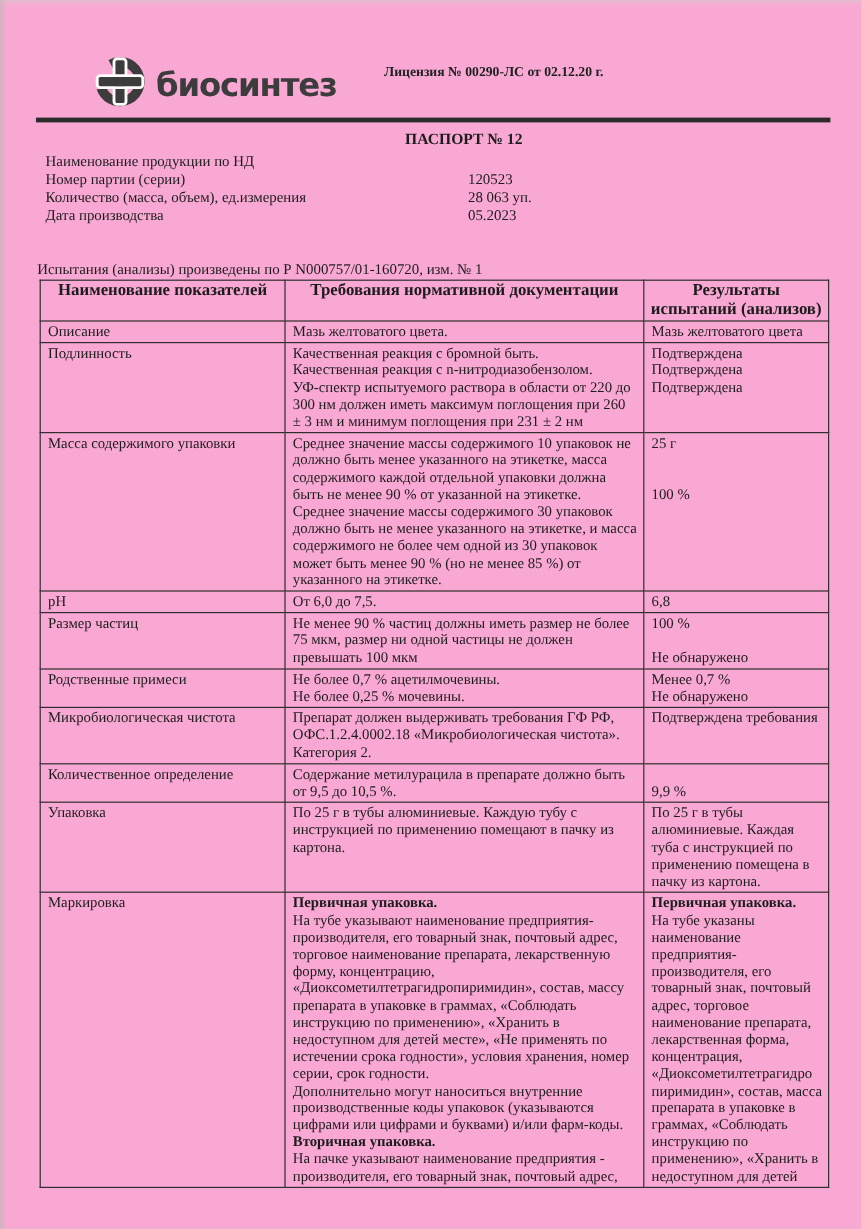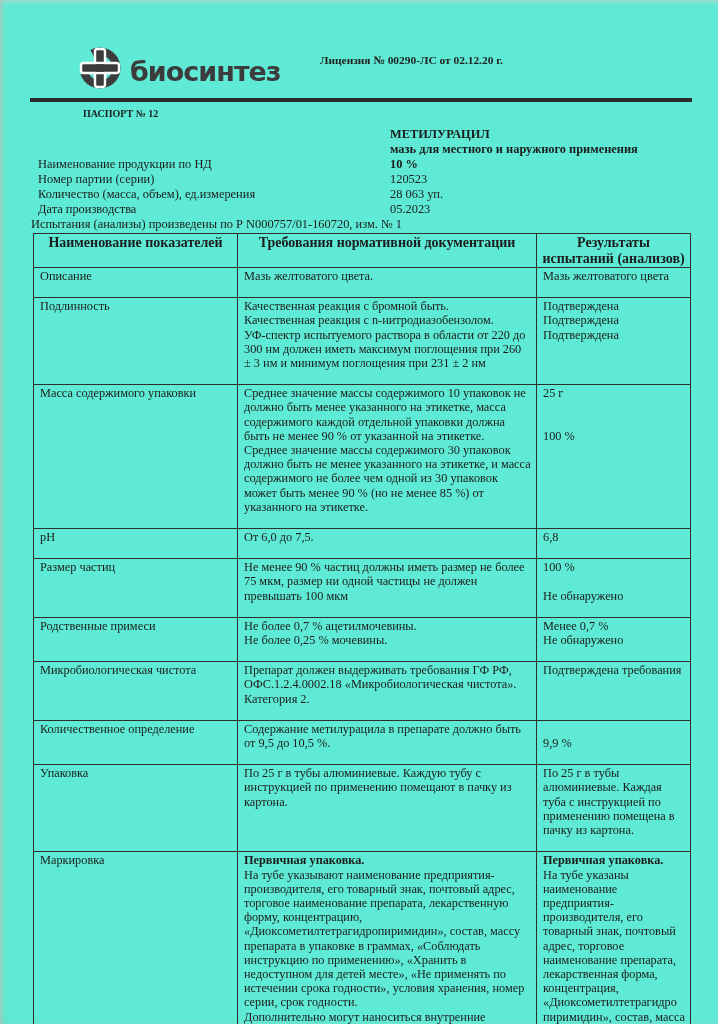--- a/index.html
+++ b/index.html
@@ -1,35 +1,35 @@
 <!DOCTYPE html>
 <html><head>
 <meta charset="utf-8">
 <style>
   html,body{margin:0;padding:0;}
   body{background:#e9e9e5;font-family:"Liberation Serif",serif;}
-  .page{position:relative;width:718px;height:1024px;background:#5eead4;color:#1c1c1c;overflow:hidden;
+  .page{position:relative;width:718px;height:1024px;background:#f9a8d4;color:#1c1c1c;overflow:hidden;
         box-shadow:inset 4px 0 6px -3px #b9b9b3, inset 0 4px 6px -4px #d6d6d0;}
   .logo{position:absolute;left:78px;top:46px;display:flex;align-items:center;gap:4px;}
   .logo-text{font-family:"DejaVu Sans",sans-serif;font-weight:bold;font-size:27px;color:#3c3c3c;
              letter-spacing:-1px;line-height:1;padding-top:2px;}
   .addr{position:absolute;left:320px;top:53px;font-weight:bold;font-size:11.4px;line-height:14.5px;color:#222;}
   .rule{position:absolute;left:30px;top:98px;width:662px;height:4px;background:#2c2c2c;}
   .title{position:absolute;top:108px;left:33px;width:657px;padding-left:50px;box-sizing:border-box;
-         text-align:left;font-weight:bold;font-size:10px;}
+         text-align:center;font-weight:bold;font-size:13px;}
   .info{position:absolute;top:127px;left:38px;width:654px;font-size:12.4px;line-height:15px;}
   .info-row{display:flex;align-items:flex-end;}
   .il{width:352px;flex:none;}
   .iv{flex:1;}
   .b{font-weight:bold;}
   .tests{position:absolute;top:217px;left:31px;font-size:12.4px;}
   table{position:absolute;top:233px;left:33px;width:657px;border-collapse:collapse;table-layout:fixed;}
   th,td{border:1.4px solid #2e2e2e;}
   th{font-weight:bold;text-align:center;font-size:14px;line-height:15.5px;padding:1px 4px;vertical-align:top;}
-  td{vertical-align:top;font-size:12.3px;line-height:14.2px;padding:1px 5px 14px 6px;overflow-wrap:break-word;}
+  td{vertical-align:top;font-size:12.3px;line-height:14.2px;padding:1px 5px 2px 6px;overflow-wrap:break-word;}
   td div{min-height:14.2px;}
 </style>
 </head>
 <body>
 
 <div class="page">
 
   <div class="logo">
     <span>
       <svg width="48" height="44" viewBox="0 0 48 44">
@@ -46,25 +46,20 @@
     <div>Лицензия № 00290-ЛС от 02.12.20 г.</div>
   </div>
 
   <div class="rule"></div>
 
   <div class="title">ПАСПОРТ № 12</div>
 
   <div class="info">
     <div class="info-row">
       <span class="il">Наименование продукции по НД</span>
-      <span class="iv b">
-        <div>МЕТИЛУРАЦИЛ</div>
-        <div>мазь для местного и наружного применения</div>
-        <div>10 %</div>
-      </span>
     </div>
     <div class="info-row">
       <span class="il">Номер партии (серии)</span>
       <span class="iv">120523</span>
     </div>
     <div class="info-row">
       <span class="il">Количество (масса, объем), ед.измерения</span>
       <span class="iv">28 063 уп.</span>
     </div>
     <div class="info-row">

